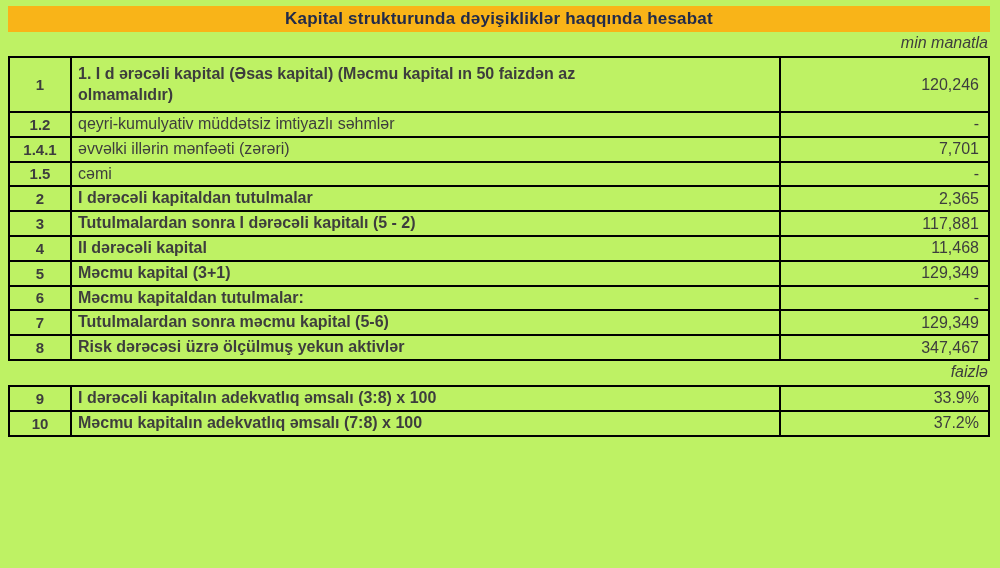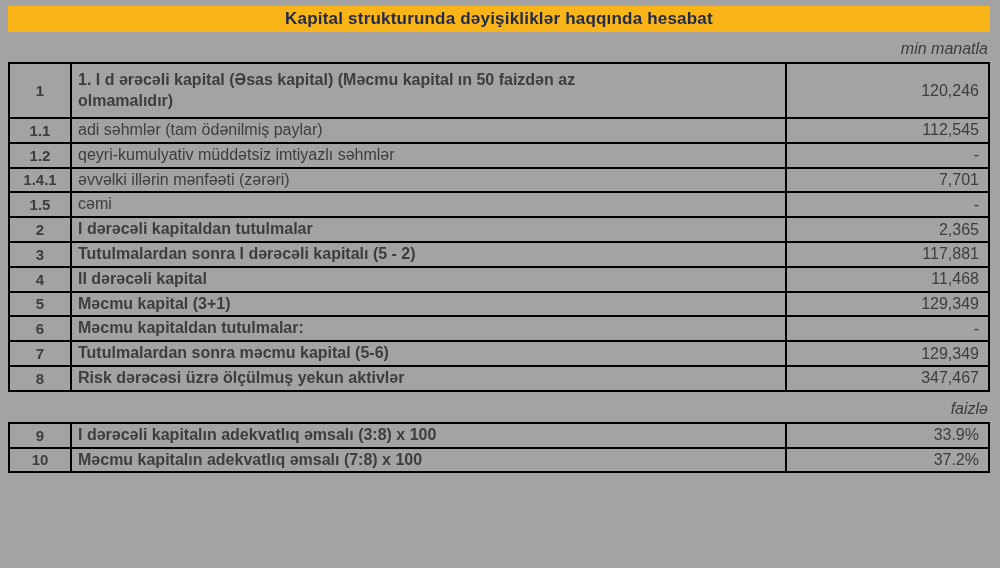--- a/index.html
+++ b/index.html
@@ -7,41 +7,41 @@
     padding: 0;
     background: #ffffff;
     font-family: "Liberation Sans", "DejaVu Sans", sans-serif;
     color: #3d3d3d;
   }
   .page {
     width: 1000px;
     height: 568px;
     box-sizing: border-box;
     padding: 6px 10px 0 8px;
-    background: #a3a3a3;
+    background: #bef264;
   }
   .title-bar {
     background: #F9B418;
     height: 26px;
     display: flex;
     align-items: center;
     justify-content: center;
   }
   .title-bar span {
     font-weight: bold;
     font-size: 17px;
     color: #222B4A;
     letter-spacing: 0.2px;
   }
   .unit-note {
     text-align: right;
     font-style: italic;
     font-size: 16px;
     color: #3d3d3d;
-    padding: 7px 2px 3px 0;
+    padding: 1px 2px 3px 0;
     line-height: 20px;
   }
   table.data-table {
     width: 100%;
     border-collapse: collapse;
     table-layout: fixed;
   }
   table.data-table td {
     border: 2px solid #000000;
     vertical-align: middle;
@@ -59,21 +59,21 @@
     line-height: 1.3;
     white-space: pre-line;
     overflow: hidden;
   }
   td.col-label.bold { font-weight: bold; }
   td.col-value {
     width: 180px;
     text-align: right;
     font-size: 16px;
     font-weight: normal;
-    padding: 1px 9px 1px 12px;
+    padding: 1px 9px 1px 18px;
   }
   tr.row { height: 24px; }
   tr.row.tall { height: 55px; }
 </style>
 </head>
 <body>
 
 <div class="page">
 
   <div class="title-bar">
@@ -82,25 +82,20 @@
 
   <div class="unit-note">min manatla</div>
 
   <table class="data-table">
     <tbody id="main-rows">
         <tr class="row tall">
           <td class="col-num">1</td>
           <td class="col-label bold">1. I d ərəcəli kapital (Əsas kapital) (Məcmu kapital ın 50 faizdən  az
 olmamalıdır)</td>
           <td class="col-value">120,246</td>
-        </tr>
-        <tr class="row">
-          <td class="col-num">1.1</td>
-          <td class="col-label">adi səhmlər (tam ödənilmiş paylar)</td>
-          <td class="col-value">112,545</td>
         </tr>
         <tr class="row">
           <td class="col-num">1.2</td>
           <td class="col-label">qeyri-kumulyativ müddətsiz imtiyazlı səhmlər</td>
           <td class="col-value">-</td>
         </tr>
         <tr class="row">
           <td class="col-num">1.4.1</td>
           <td class="col-label">əvvəlki illərin mənfəəti (zərəri)</td>
           <td class="col-value">7,701</td>

